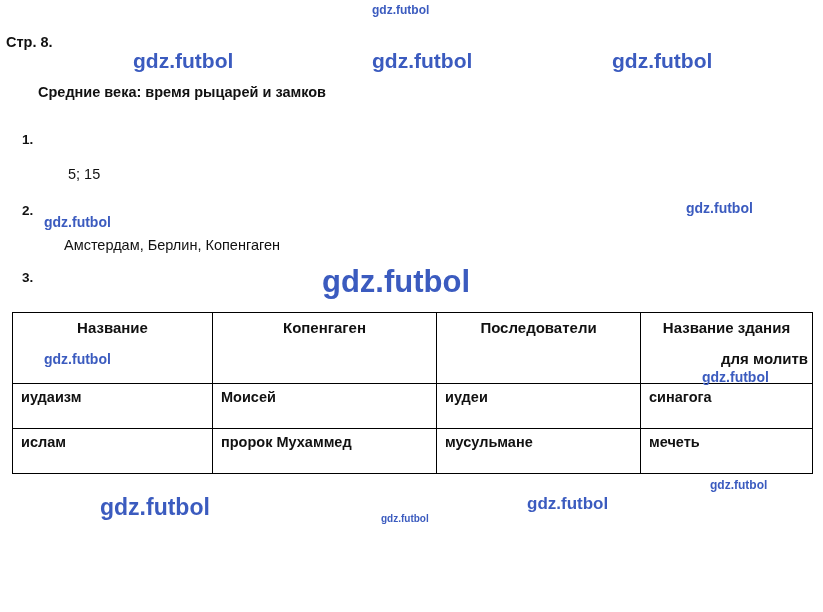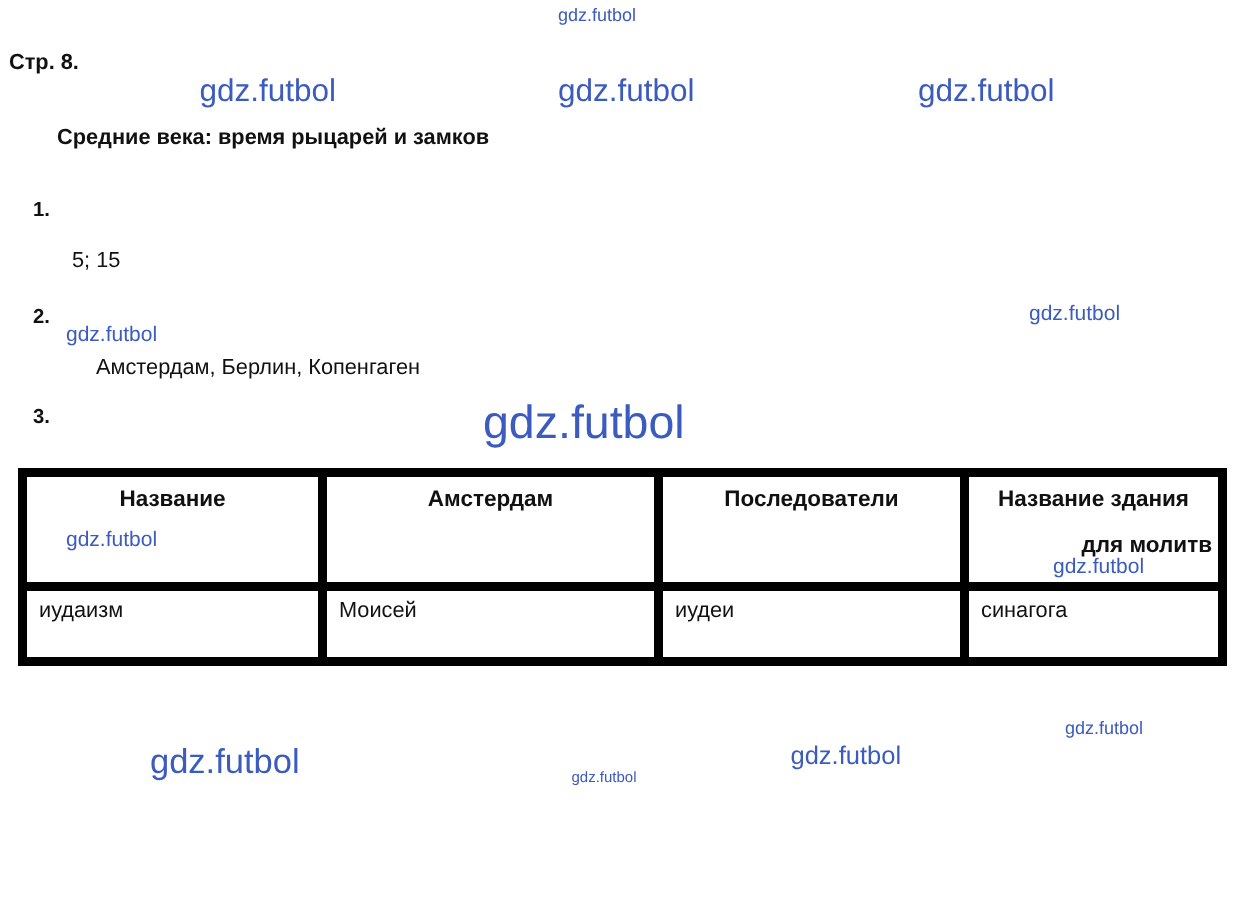--- a/index.html
+++ b/index.html
@@ -17,21 +17,21 @@
   }
   .page {
     position: relative;
     width: 823px;
     height: 612px;
   }
   .wm {
     position: absolute;
     color: #3b5bbf;
     font-family: "Liberation Sans", sans-serif;
-    font-weight: normal;
+    font-weight: bold;
     white-space: nowrap;
     pointer-events: none;
   }
   .page-num {
     position: absolute;
     left: 6px;
     top: 34px;
     font-size: 14.5px;
     font-weight: bold;
     color: #111;
@@ -59,94 +59,100 @@
   table.answers {
     position: absolute;
     left: 12px;
     top: 312px;
     width: 800px;
     border-collapse: collapse;
     table-layout: fixed;
   }
   table.answers th,
   table.answers td {
-    border: 6px solid #000000;
+    border: 1px solid #000000;
     vertical-align: top;
   }
   table.answers th {
     height: 64px;
     text-align: center;
     font-size: 15px;
     font-weight: bold;
     padding: 6px 4px 0 4px;
     color: #111;
   }
   table.answers td {
     height: 34px;
     font-size: 14.5px;
     padding: 5px 0 5px 8px;
     color: #111;
-    font-weight: normal;
+    font-weight: bold;
   }
   col.c1 { width: 200px; }
   col.c2 { width: 224px; }
   col.c3 { width: 204px; }
   col.c4 { width: 172px; }
   .th-line2 {
     display: block;
     margin-top: 14px;
     text-align: right;
   }
 </style>
 </head>
 <body>
 
 <div class="page">
 
   <div class="page-num">Стр. 8.</div>
   <div class="subtitle">Средние века: время рыцарей и замков</div>
 
   <div class="q-num" style="left:22px; top:132px;">1.</div>
-  <div class="answer" style="left:48px; top:166px;">5; 15</div>
+  <div class="answer" style="left:68px; top:166px;">5; 15</div>
 
   <div class="q-num" style="left:22px; top:203px;">2.</div>
   <div class="answer" style="left:50px; top:237px;margin-left:14px;">Амстердам, Берлин, Копенгаген</div>
 
   <div class="q-num" style="left:22px; top:270px;">3.</div>
 
   <table class="answers">
     <colgroup>
       <col class="c1">
         <col class="c2">
         <col class="c3">
         <col class="c4">
     </colgroup>
     <thead>
       <tr>
         <th>
           <span>Название</span>
         </th>
         <th>
-          <span>Амстердам</span>
+          <span>Копенгаген</span>
         </th>
         <th>
           <span>Последователи</span>
         </th>
         <th>
           <span>Название здания</span>
           <span class="th-line2">для молитв</span>
         </th>
       </tr>
     </thead>
     <tbody>
       <tr>
         <td>иудаизм</td>
         <td>Моисей</td>
         <td>иудеи</td>
         <td>синагога</td>
+      </tr>
+      <tr>
+        <td>ислам</td>
+        <td>пророк Мухаммед</td>
+        <td>мусульмане</td>
+        <td>мечеть</td>
       </tr>
     </tbody>
   </table>
 
   <div id="watermark-layer">
       <div class="wm" style="left: 372px; top: 3px; font-size: 12px; color: rgb(59, 91, 191);">gdz.futbol</div>
       <div class="wm" style="left: 133px; top: 49px; font-size: 21px; color: rgb(59, 91, 191);">gdz.futbol</div>
       <div class="wm" style="left: 372px; top: 49px; font-size: 21px; color: rgb(59, 91, 191);">gdz.futbol</div>
       <div class="wm" style="left: 612px; top: 49px; font-size: 21px; color: rgb(59, 91, 191);">gdz.futbol</div>
       <div class="wm" style="left: 686px; top: 200px; font-size: 14px; color: rgb(59, 91, 191);">gdz.futbol</div>

